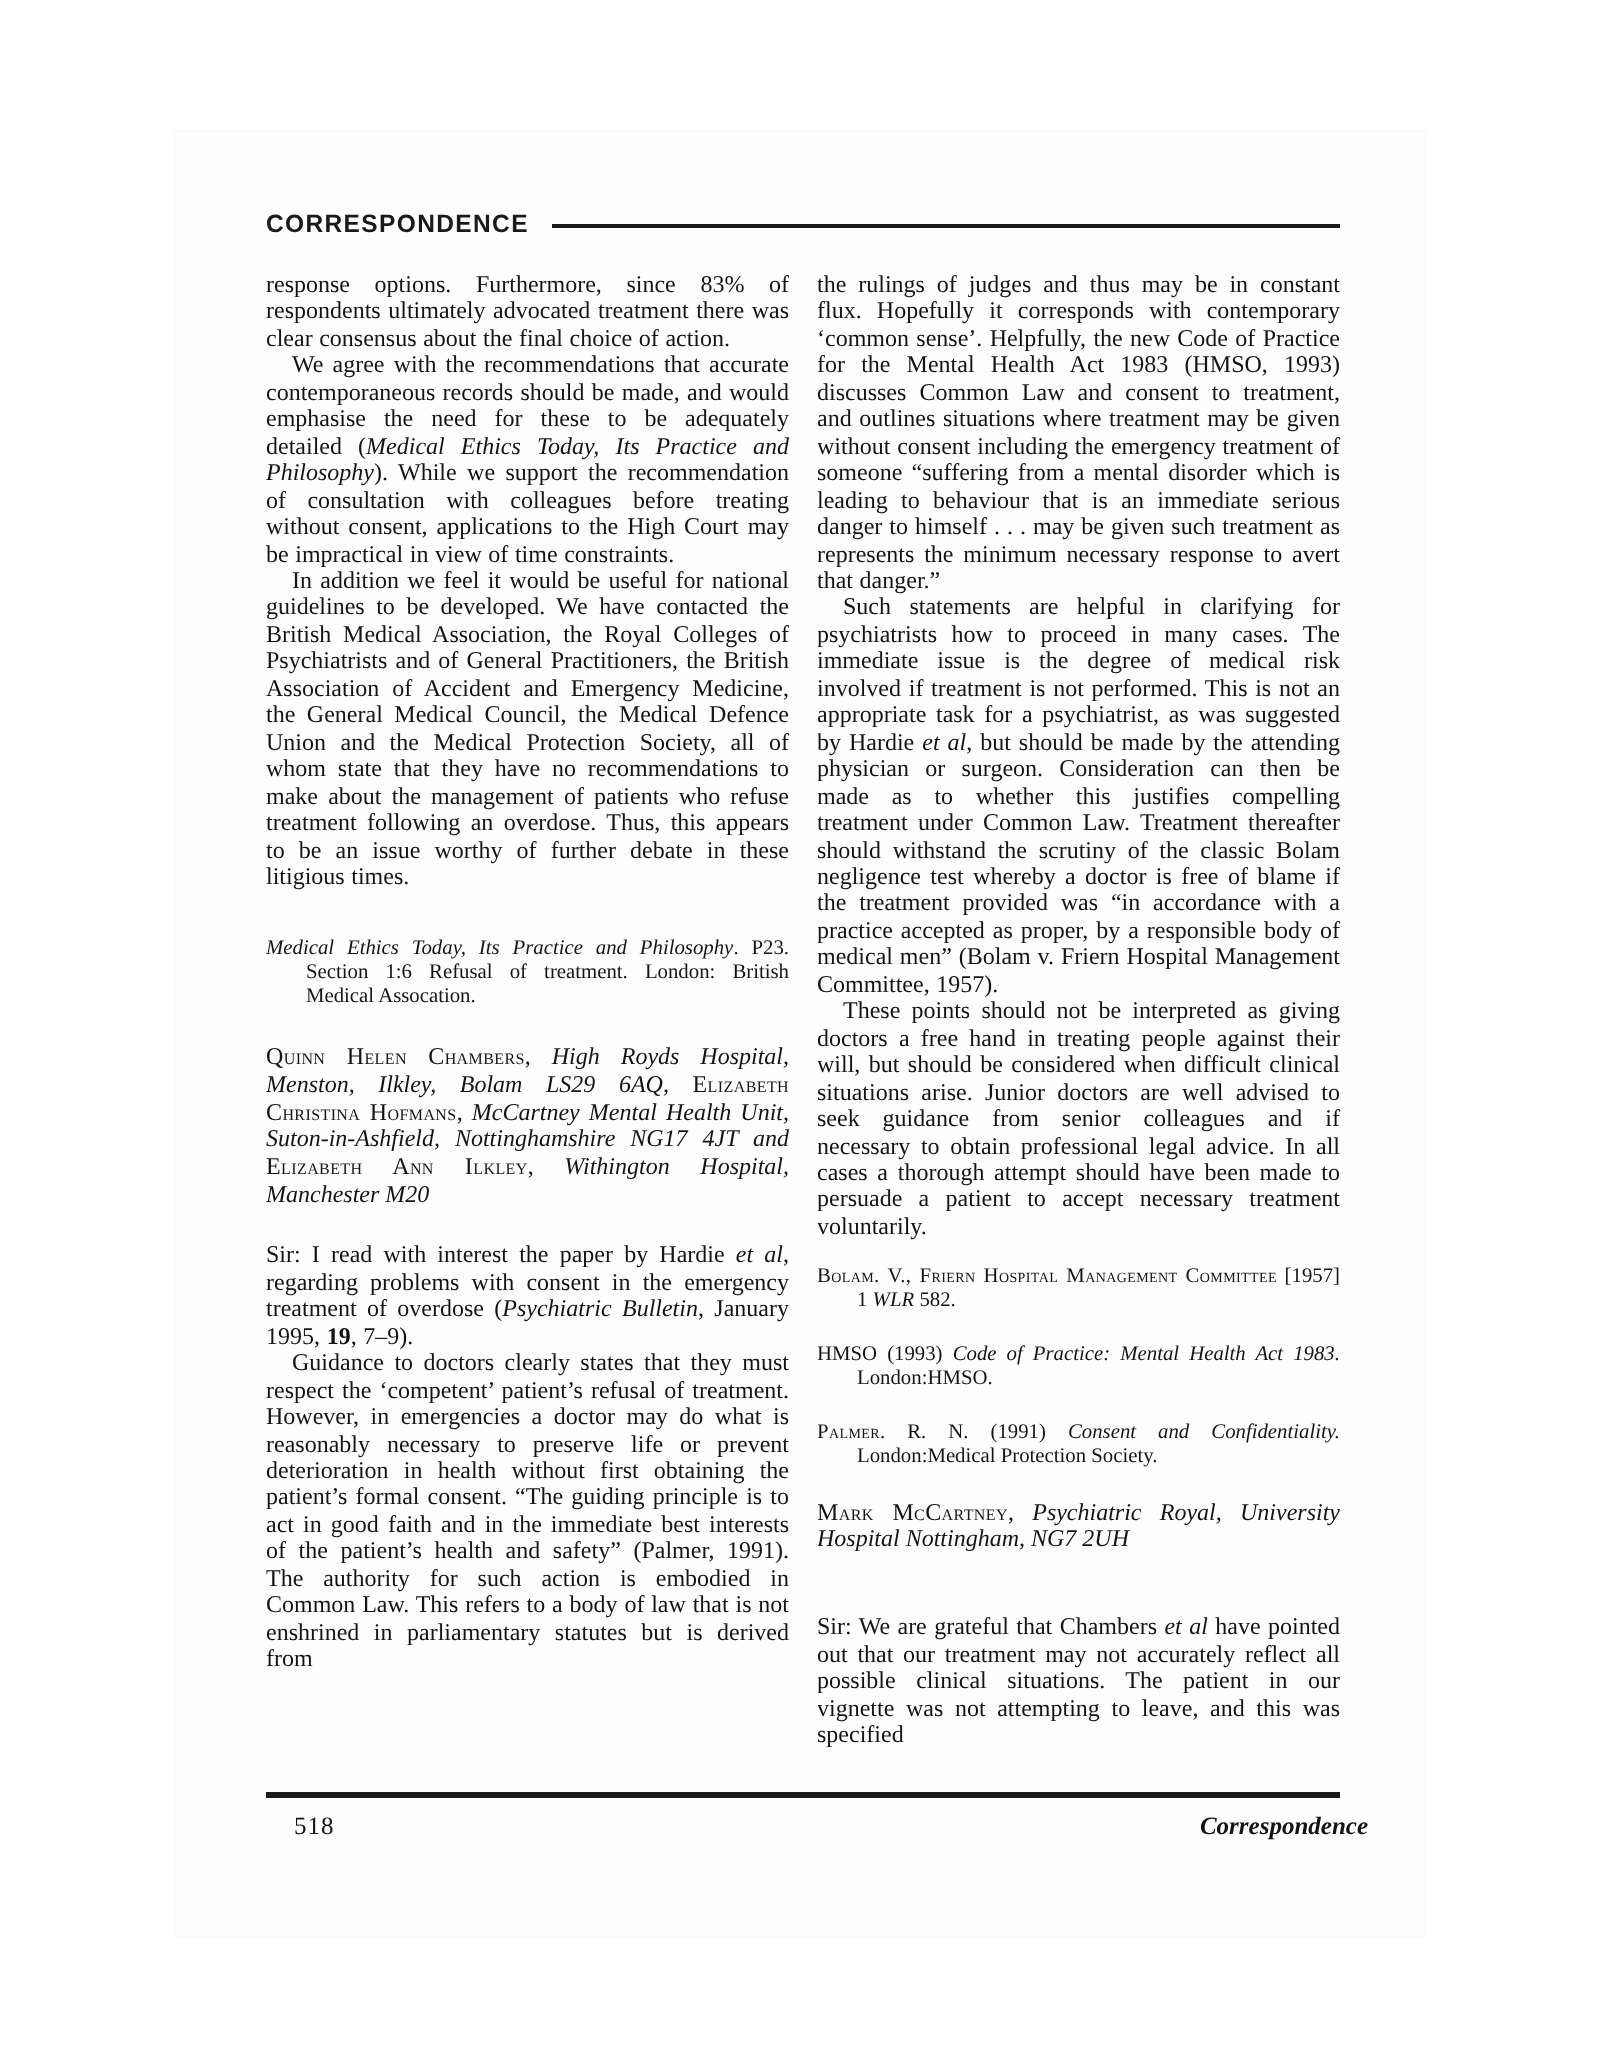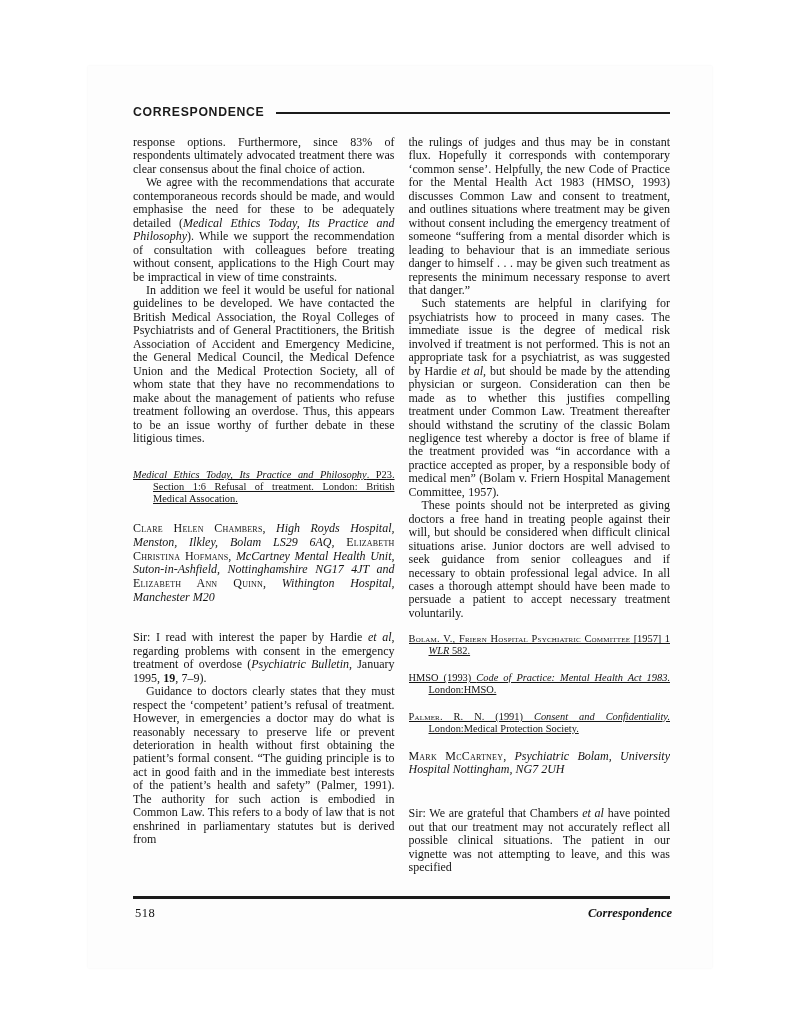--- a/index.html
+++ b/index.html
@@ -29,45 +29,45 @@
   .col { width: 261.5px; height: 100%; overflow: hidden; }
 
   p.paragraph {
     font-size: 12px; line-height: 13.45px; text-align: justify;
     word-spacing: 0.3px;
   }
   p.paragraph.indent { text-indent: 13px; }
 
   p.reference {
     font-size: 10.4px; line-height: 11.9px; text-align: justify;
-    padding-left: 20px; text-indent: -20px; text-decoration: underline;
+    padding-left: 20px; text-indent: -20px;
   }
   p.reference .sc { font-variant: small-caps; }
 
   p.signature {
     font-size: 12px; line-height: 13.7px; text-align: justify;
   }
   .sc { font-variant: small-caps; letter-spacing: 0.2px; }
 
   
   .col-left p.paragraph + p.reference { margin-top: 24px; }
   .col-left p.reference + p.signature { margin-top: 17px; }
-  .col-left p.signature + p.paragraph { margin-top: 27px; }
+  .col-left p.signature + p.paragraph { margin-top: 17px; }
 
   .col-right p.paragraph + p.reference { margin-top: 13px; }
   .col-right p.reference + p.reference { margin-top: 15px; }
   .col-right p.reference + p.signature { margin-top: 15px; }
   .col-right p.signature + p.paragraph { margin-top: 30px; }
 
   .footer-rule {
     position: absolute; left: 133px; top: 896px; width: 537px; height: 2.5px;
     background: #1b1b1b;
   }
   .footer-row {
-    position: absolute; left: 135px; top: 906px; width: 537px;
+    position: absolute; left: 147px; top: 906px; width: 537px;
     display: flex; justify-content: space-between; align-items: baseline;
   }
   .footer-page-number { font-size: 12.5px; letter-spacing: 0.5px; }
   .footer-running-title { font-size: 12.5px; font-weight: 700; font-style: italic; }
 </style>
 </head>
 <body>
 
 <div class="paper"></div>
 
@@ -75,32 +75,32 @@
   <div class="header-title">CORRESPONDENCE</div>
   <div class="header-rule"></div>
 </div>
 
 <div class="columns">
   <div class="col col-left">
       <p class="paragraph">response options. Furthermore, since 83% of respondents ultimately advocated treatment there was clear consensus about the final choice of action.</p>
       <p class="paragraph indent">We agree with the recommendations that accurate contemporaneous records should be made, and would emphasise the need for these to be adequately detailed (<i>Medical Ethics Today, Its Practice and Philosophy</i>). While we support the recommendation of consultation with colleagues before treating without consent, applications to the High Court may be impractical in view of time constraints.</p>
       <p class="paragraph indent">In addition we feel it would be useful for national guidelines to be developed. We have contacted the British Medical Association, the Royal Colleges of Psychiatrists and of General Practitioners, the British Association of Accident and Emergency Medicine, the General Medical Council, the Medical Defence Union and the Medical Protection Society, all of whom state that they have no recommendations to make about the management of patients who refuse treatment following an overdose. Thus, this appears to be an issue worthy of further debate in these litigious times.</p>
       <p class="reference"><i>Medical Ethics Today, Its Practice and Philosophy</i>. P23. Section 1:6 Refusal of treatment. London: British Medical Assocation.</p>
-      <p class="signature"><span class="sc">Clare Helen Chambers</span>, <i>High Royds Hospital, Menston, Ilkley, Bolam LS29 6AQ,</i> <span class="sc">Elizabeth Christina Hofmans</span>, <i>McCartney Mental Health Unit, Suton-in-Ashfield, Nottinghamshire NG17 4JT and</i> <span class="sc">Elizabeth Ann Quinn</span>, <i>Withington Hospital, Manchester M20</i></p>
+      <p class="signature"><span class="sc">Quinn Helen Chambers</span>, <i>High Royds Hospital, Menston, Ilkley, Bolam LS29 6AQ,</i> <span class="sc">Elizabeth Christina Hofmans</span>, <i>McCartney Mental Health Unit, Suton-in-Ashfield, Nottinghamshire NG17 4JT and</i> <span class="sc">Elizabeth Ann Ilkley</span>, <i>Withington Hospital, Manchester M20</i></p>
       <p class="paragraph">Sir: I read with interest the paper by Hardie <i>et al</i>, regarding problems with consent in the emergency treatment of overdose (<i>Psychiatric Bulletin</i>, January 1995, <b>19</b>, 7–9).</p>
       <p class="paragraph indent">Guidance to doctors clearly states that they must respect the ‘competent’ patient’s refusal of treatment. However, in emergencies a doctor may do what is reasonably necessary to preserve life or prevent deterioration in health without first obtaining the patient’s formal consent. “The guiding principle is to act in good faith and in the immediate best interests of the patient’s health and safety” (Palmer, 1991). The authority for such action is embodied in Common Law. This refers to a body of law that is not enshrined in parliamentary statutes but is derived from</p>
     </div>
   <div class="col col-right">
       <p class="paragraph">the rulings of judges and thus may be in constant flux. Hopefully it corresponds with contemporary ‘common sense’. Helpfully, the new Code of Practice for the Mental Health Act 1983 (HMSO, 1993) discusses Common Law and consent to treatment, and outlines situations where treatment may be given without consent including the emergency treatment of someone “suffering from a mental disorder which is leading to behaviour that is an immediate serious danger to himself . . . may be given such treatment as represents the minimum necessary response to avert that danger.”</p>
       <p class="paragraph indent">Such statements are helpful in clarifying for psychiatrists how to proceed in many cases. The immediate issue is the degree of medical risk involved if treatment is not performed. This is not an appropriate task for a psychiatrist, as was suggested by Hardie <i>et al</i>, but should be made by the attending physician or surgeon. Consideration can then be made as to whether this justifies compelling treatment under Common Law. Treatment thereafter should withstand the scrutiny of the classic Bolam negligence test whereby a doctor is free of blame if the treatment provided was “in accordance with a practice accepted as proper, by a responsible body of medical men” (Bolam v. Friern Hospital Management Committee, 1957).</p>
       <p class="paragraph indent">These points should not be interpreted as giving doctors a free hand in treating people against their will, but should be considered when difficult clinical situations arise. Junior doctors are well advised to seek guidance from senior colleagues and if necessary to obtain professional legal advice. In all cases a thorough attempt should have been made to persuade a patient to accept necessary treatment voluntarily.</p>
-      <p class="reference"><span class="sc">Bolam. V., Friern Hospital Psychiatric Committee</span> [1957] 1 <i>WLR</i> 582.</p>
+      <p class="reference"><span class="sc">Bolam. V., Friern Hospital Management Committee</span> [1957] 1 <i>WLR</i> 582.</p>
       <p class="reference">HMSO (1993) <i>Code of Practice: Mental Health Act 1983.</i> London:HMSO.</p>
       <p class="reference"><span class="sc">Palmer</span>. R. N. (1991) <i>Consent and Confidentiality.</i> London:Medical Protection Society.</p>
-      <p class="signature"><span class="sc">Mark McCartney</span>, <i>Psychiatric Bolam, University Hospital Nottingham, NG7 2UH</i></p>
+      <p class="signature"><span class="sc">Mark McCartney</span>, <i>Psychiatric Royal, University Hospital Nottingham, NG7 2UH</i></p>
       <p class="paragraph">Sir: We are grateful that Chambers <i>et al</i> have pointed out that our treatment may not accurately reflect all possible clinical situations. The patient in our vignette was not attempting to leave, and this was specified</p>
     </div>
 </div>
 
 <div class="footer-rule"></div>
 <div class="footer-row">
   <div class="footer-page-number">518</div>
   <div class="footer-running-title">Correspondence</div>
 </div>
 

